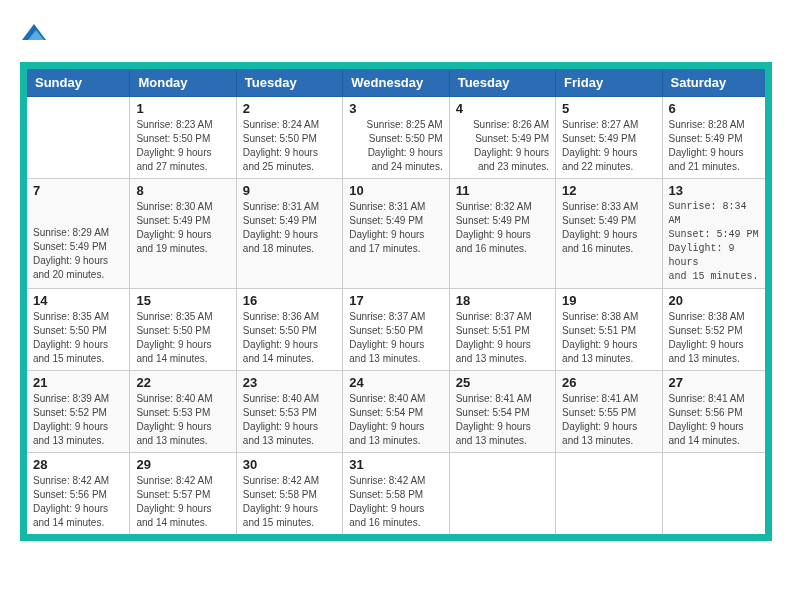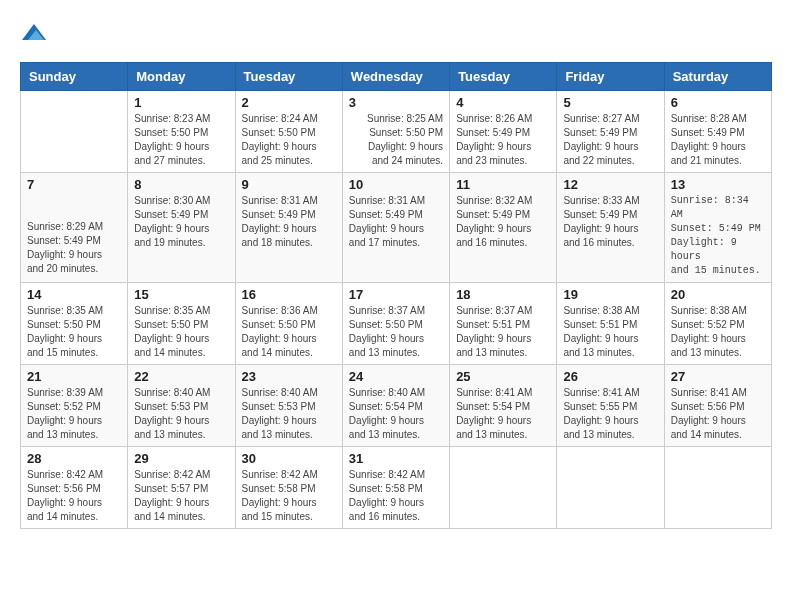--- a/index.html
+++ b/index.html
@@ -39,21 +39,21 @@
       color: #222;
     }
     .subtitle {
       font-size: 16px;
       color: #444;
       margin-bottom: 12px;
     }
     .calendar {
       width: 100%;
       border-collapse: collapse;
-      border: 1px solid #14b8a6;
+      border: 7px solid #14b8a6;
     }
     .calendar th {
       background-color: #2a6db5;
       color: #fff;
       font-size: 13px;
       font-weight: bold;
       text-align: left;
       padding: 6px 8px;
       border: 1px solid #2060a0;
     }
@@ -146,21 +146,21 @@
         </td>
         <td>
           <div class="day-number">3</div>
           <div class="day-info" style="white-space: pre-line; text-align: right;">Sunrise: 8:25 AM
 Sunset: 5:50 PM
 Daylight: 9 hours
 and 24 minutes.</div>
         </td>
         <td>
           <div class="day-number">4</div>
-          <div class="day-info" style="white-space: pre-line;">Sunrise: 8:26 AM
+          <div class="day-info" style="white-space: pre-line; text-align: right;">Sunrise: 8:26 AM
 Sunset: 5:49 PM
 Daylight: 9 hours
 and 23 minutes.</div>
         </td>
         <td>
           <div class="day-number">5</div>
           <div class="day-info" style="white-space: pre-line;">Sunrise: 8:27 AM
 Sunset: 5:49 PM
 Daylight: 9 hours
 and 22 minutes.</div>

